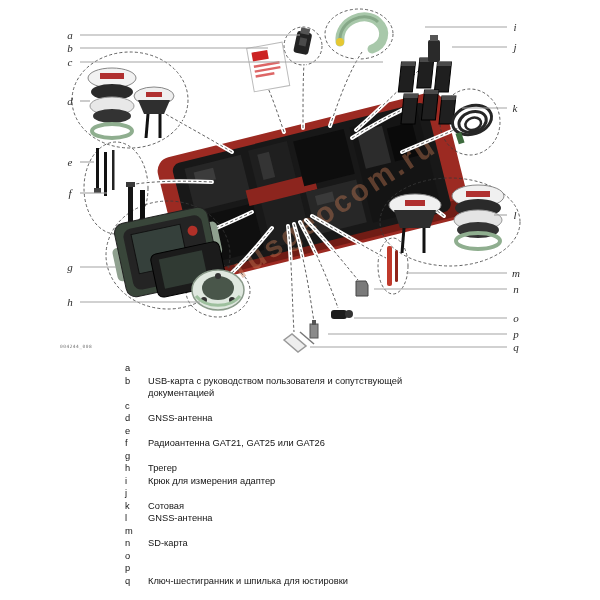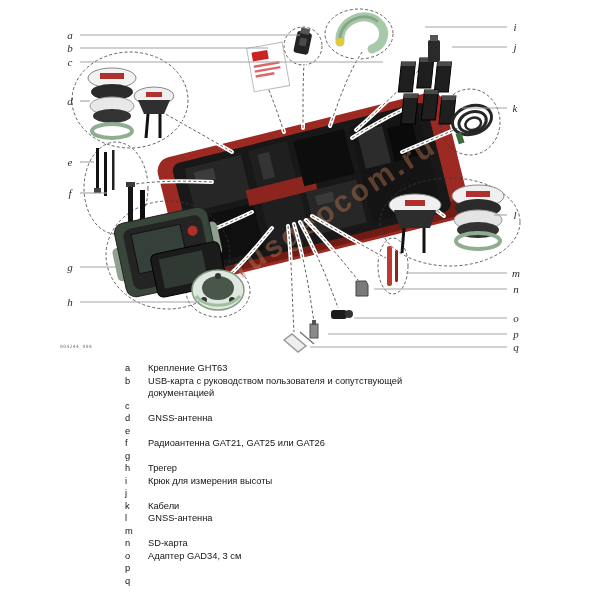--- a/index.html
+++ b/index.html
@@ -270,21 +270,20 @@
         <text class="letter" x="516" y="351">q</text>
       </g>
     </svg>
 
     <div class="figid">004244_008</div>
   </div>
 
   <div class="legend">
     <div class="lrow">
         <span class="ltr">a</span>
-        <span class="txt">Крепление GHT63</span>
       </div>
     <div class="lrow">
         <span class="ltr">b</span>
         <span class="txt">USB-карта с руководством пользователя и сопутствующей документацией</span>
       </div>
     <div class="lrow">
         <span class="ltr">c</span>
       </div>
     <div class="lrow">
         <span class="ltr">d</span>
@@ -299,45 +298,45 @@
       </div>
     <div class="lrow">
         <span class="ltr">g</span>
       </div>
     <div class="lrow">
         <span class="ltr">h</span>
         <span class="txt">Трегер</span>
       </div>
     <div class="lrow">
         <span class="ltr">i</span>
-        <span class="txt">Крюк для измерения высоты</span>
+        <span class="txt">Крюк для измерения адаптер</span>
       </div>
     <div class="lrow">
         <span class="ltr">j</span>
       </div>
     <div class="lrow">
         <span class="ltr">k</span>
-        <span class="txt">Кабели</span>
+        <span class="txt">Сотовая</span>
       </div>
     <div class="lrow">
         <span class="ltr">l</span>
         <span class="txt">GNSS-антенна</span>
       </div>
     <div class="lrow">
         <span class="ltr">m</span>
       </div>
     <div class="lrow">
         <span class="ltr">n</span>
         <span class="txt">SD-карта</span>
       </div>
     <div class="lrow">
         <span class="ltr">o</span>
-        <span class="txt">Адаптер GAD34, 3 см</span>
       </div>
     <div class="lrow">
         <span class="ltr">p</span>
       </div>
     <div class="lrow">
         <span class="ltr">q</span>
+        <span class="txt">Ключ-шестигранник и шпилька для юстировки</span>
       </div>
   </div>
 
 </div>
 
 </body></html>

